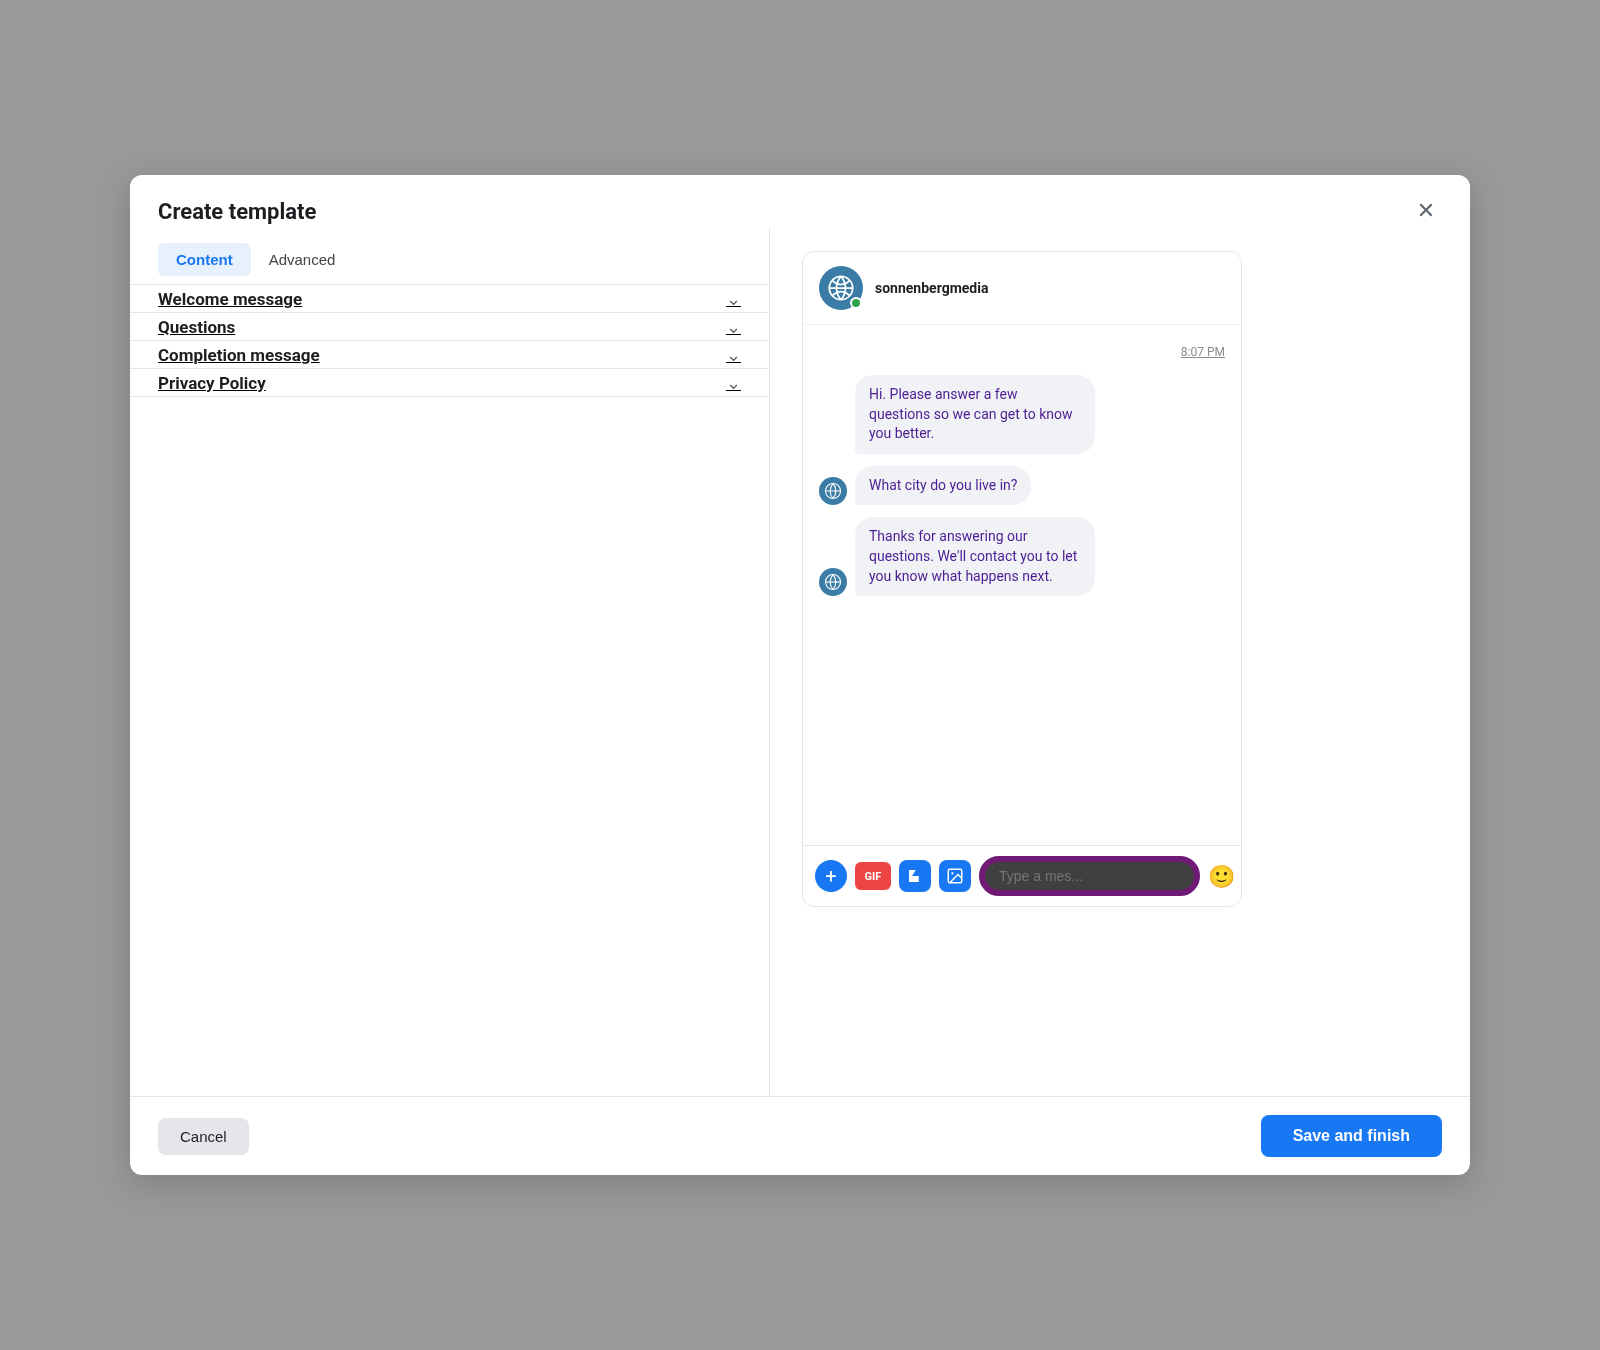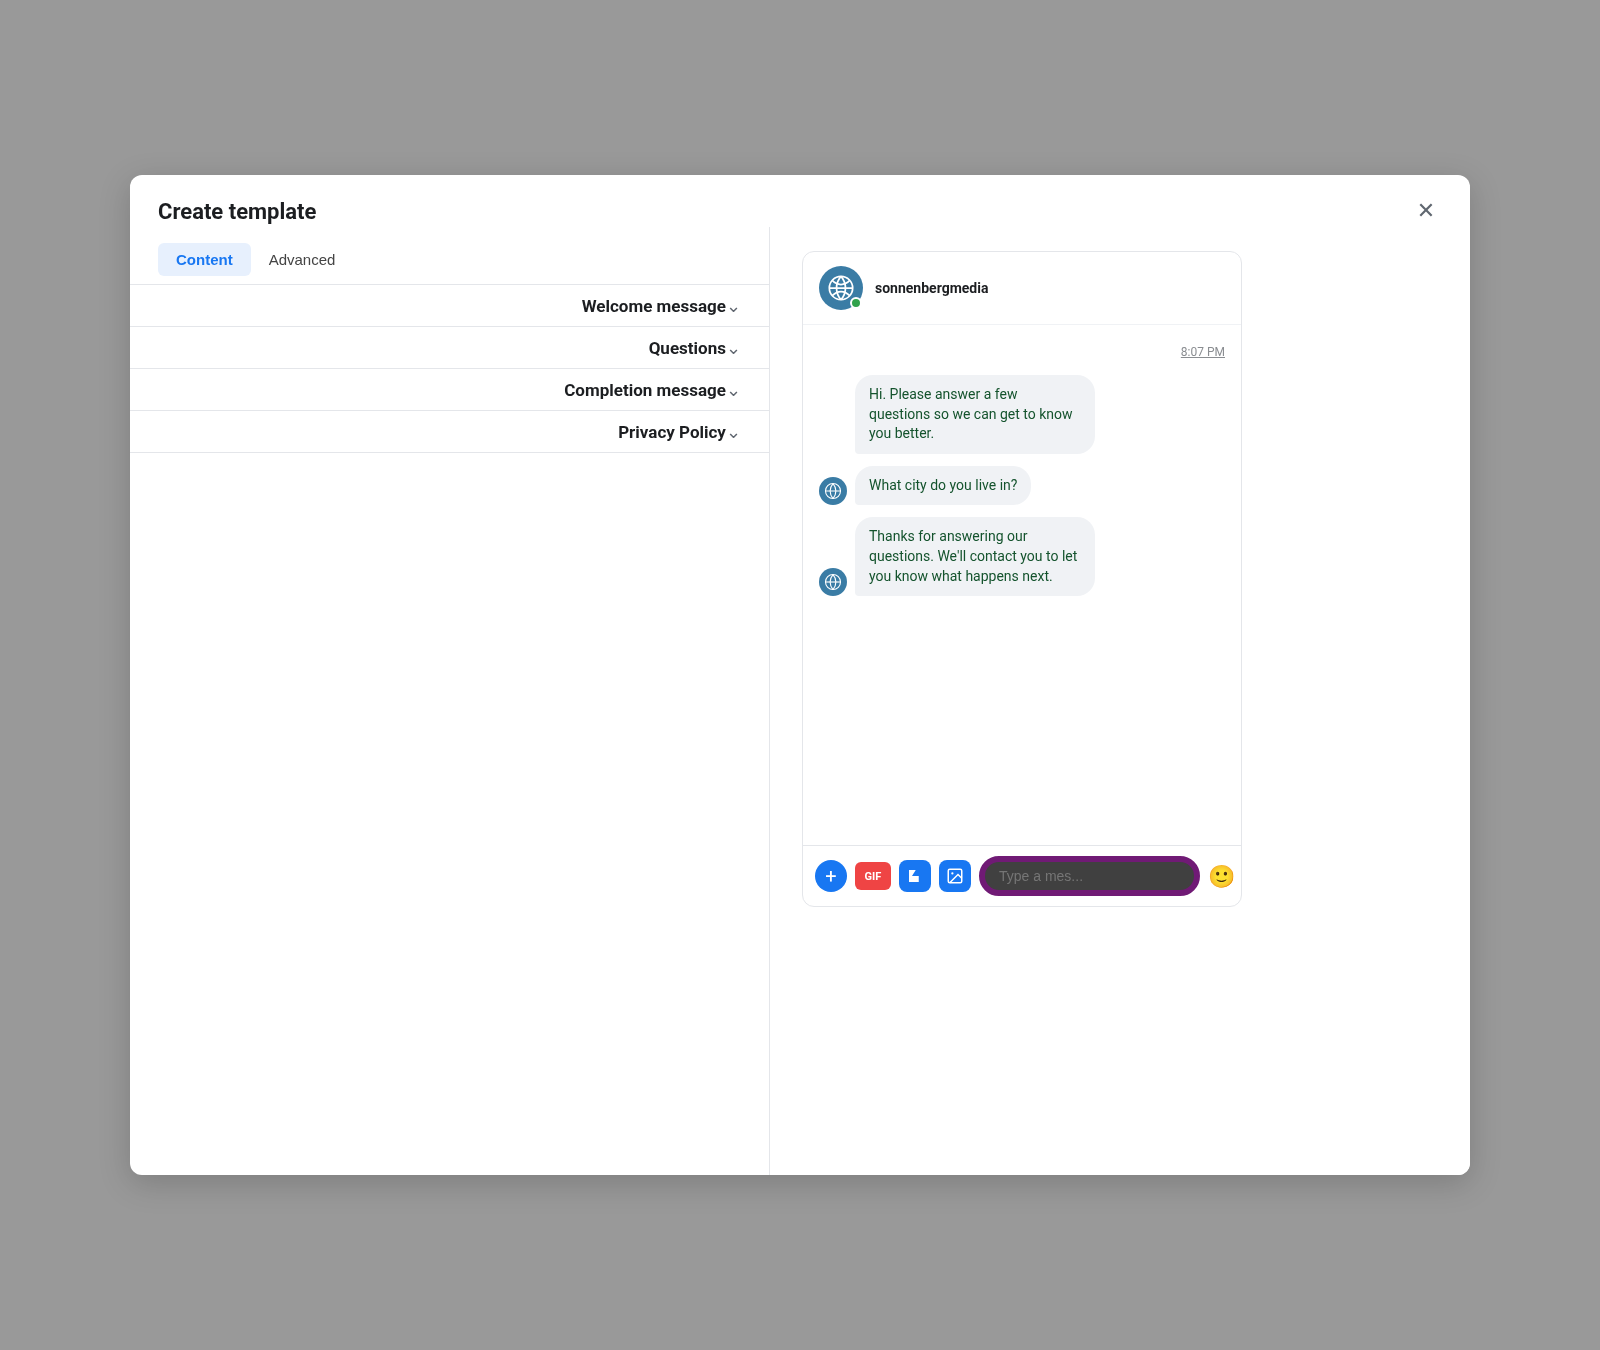--- a/index.html
+++ b/index.html
@@ -81,25 +81,26 @@
       color: #1877f2;
       font-weight: 600;
     }
     .accordion-list {
       flex: 1;
       padding: 8px 0;
       overflow-y: auto;
     }
     .accordion-item {
       border-bottom: 1px solid #e4e6ea;
-      padding: 10px 28px;
-      display: flex;
-      align-items: center;
-      justify-content: flex-end;
-      cursor: pointer;
+      padding: 3px 28px;
+      display: flex;
+      align-items: center;
+      justify-content: space-between;
+      cursor: pointer;
+      text-decoration: underline;
     }
     .accordion-item:first-child {
       border-top: 1px solid #e4e6ea;
     }
     .accordion-label {
       font-size: 17px;
       font-weight: 700;
       color: #1c1e21;
     }
     .chevron-icon {
@@ -199,21 +200,21 @@
     .msg-avatar svg { width: 18px; height: 18px; }
     .msg-bubble {
       max-width: 240px;
       padding: 10px 14px;
       border-radius: 18px;
       font-size: 14px;
       line-height: 1.4;
     }
     .msg-bubble.them {
       background: #f0f2f5;
-      color: #14532d;
+      color: #4c1d95;
       border-bottom-left-radius: 4px;
     }
     .msg-bubble.me {
       background: #1877f2;
       color: #fff;
       border-bottom-right-radius: 4px;
     }
     .msg-sent-check {
       font-size: 14px;
       color: #8a8d91;
@@ -393,13 +394,17 @@
             </svg>
           </div>
           <input class="ig-text-input" type="text" placeholder="Type a mes..." style="">
           <span class="ig-emoji">🙂</span>
           <span class="ig-like">👍</span>
         </div>
       </div>
     </div>
   </div>
 
+  <div class="modal-footer">
+    <button class="cancel-btn">Cancel</button>
+    <button class="save-btn">Save and finish</button>
+  </div>
 </div>
 
 </body></html>

